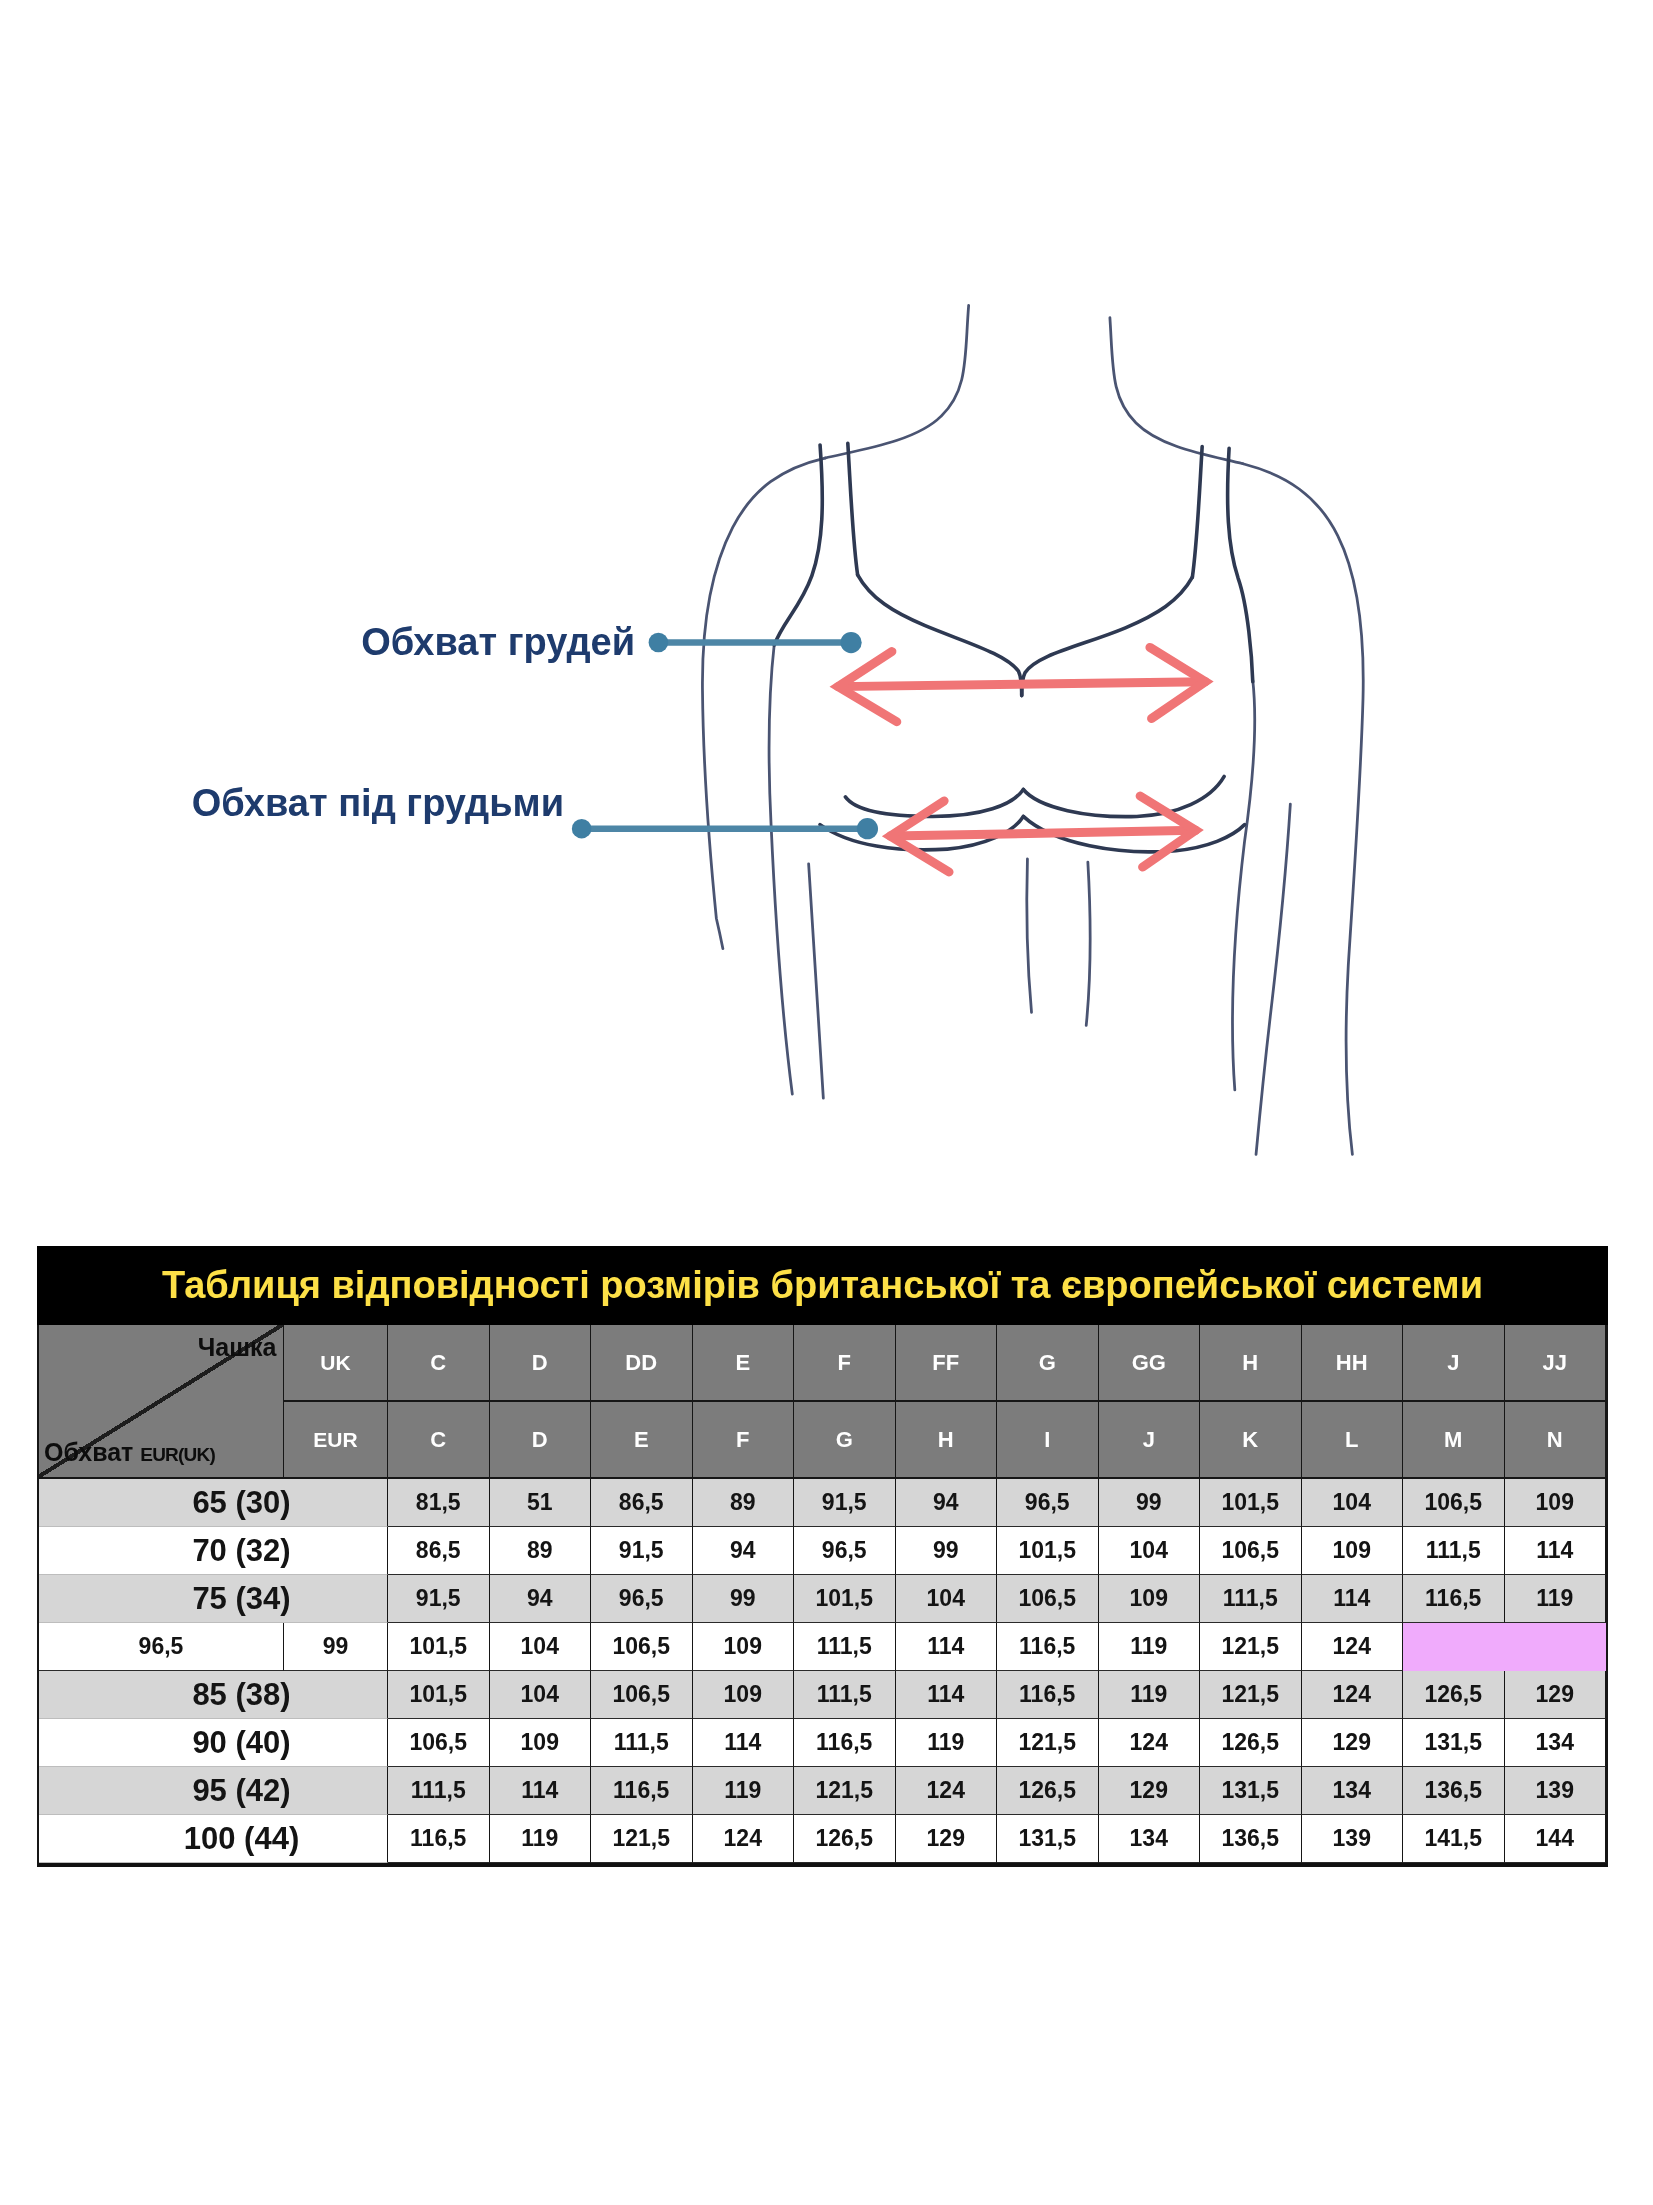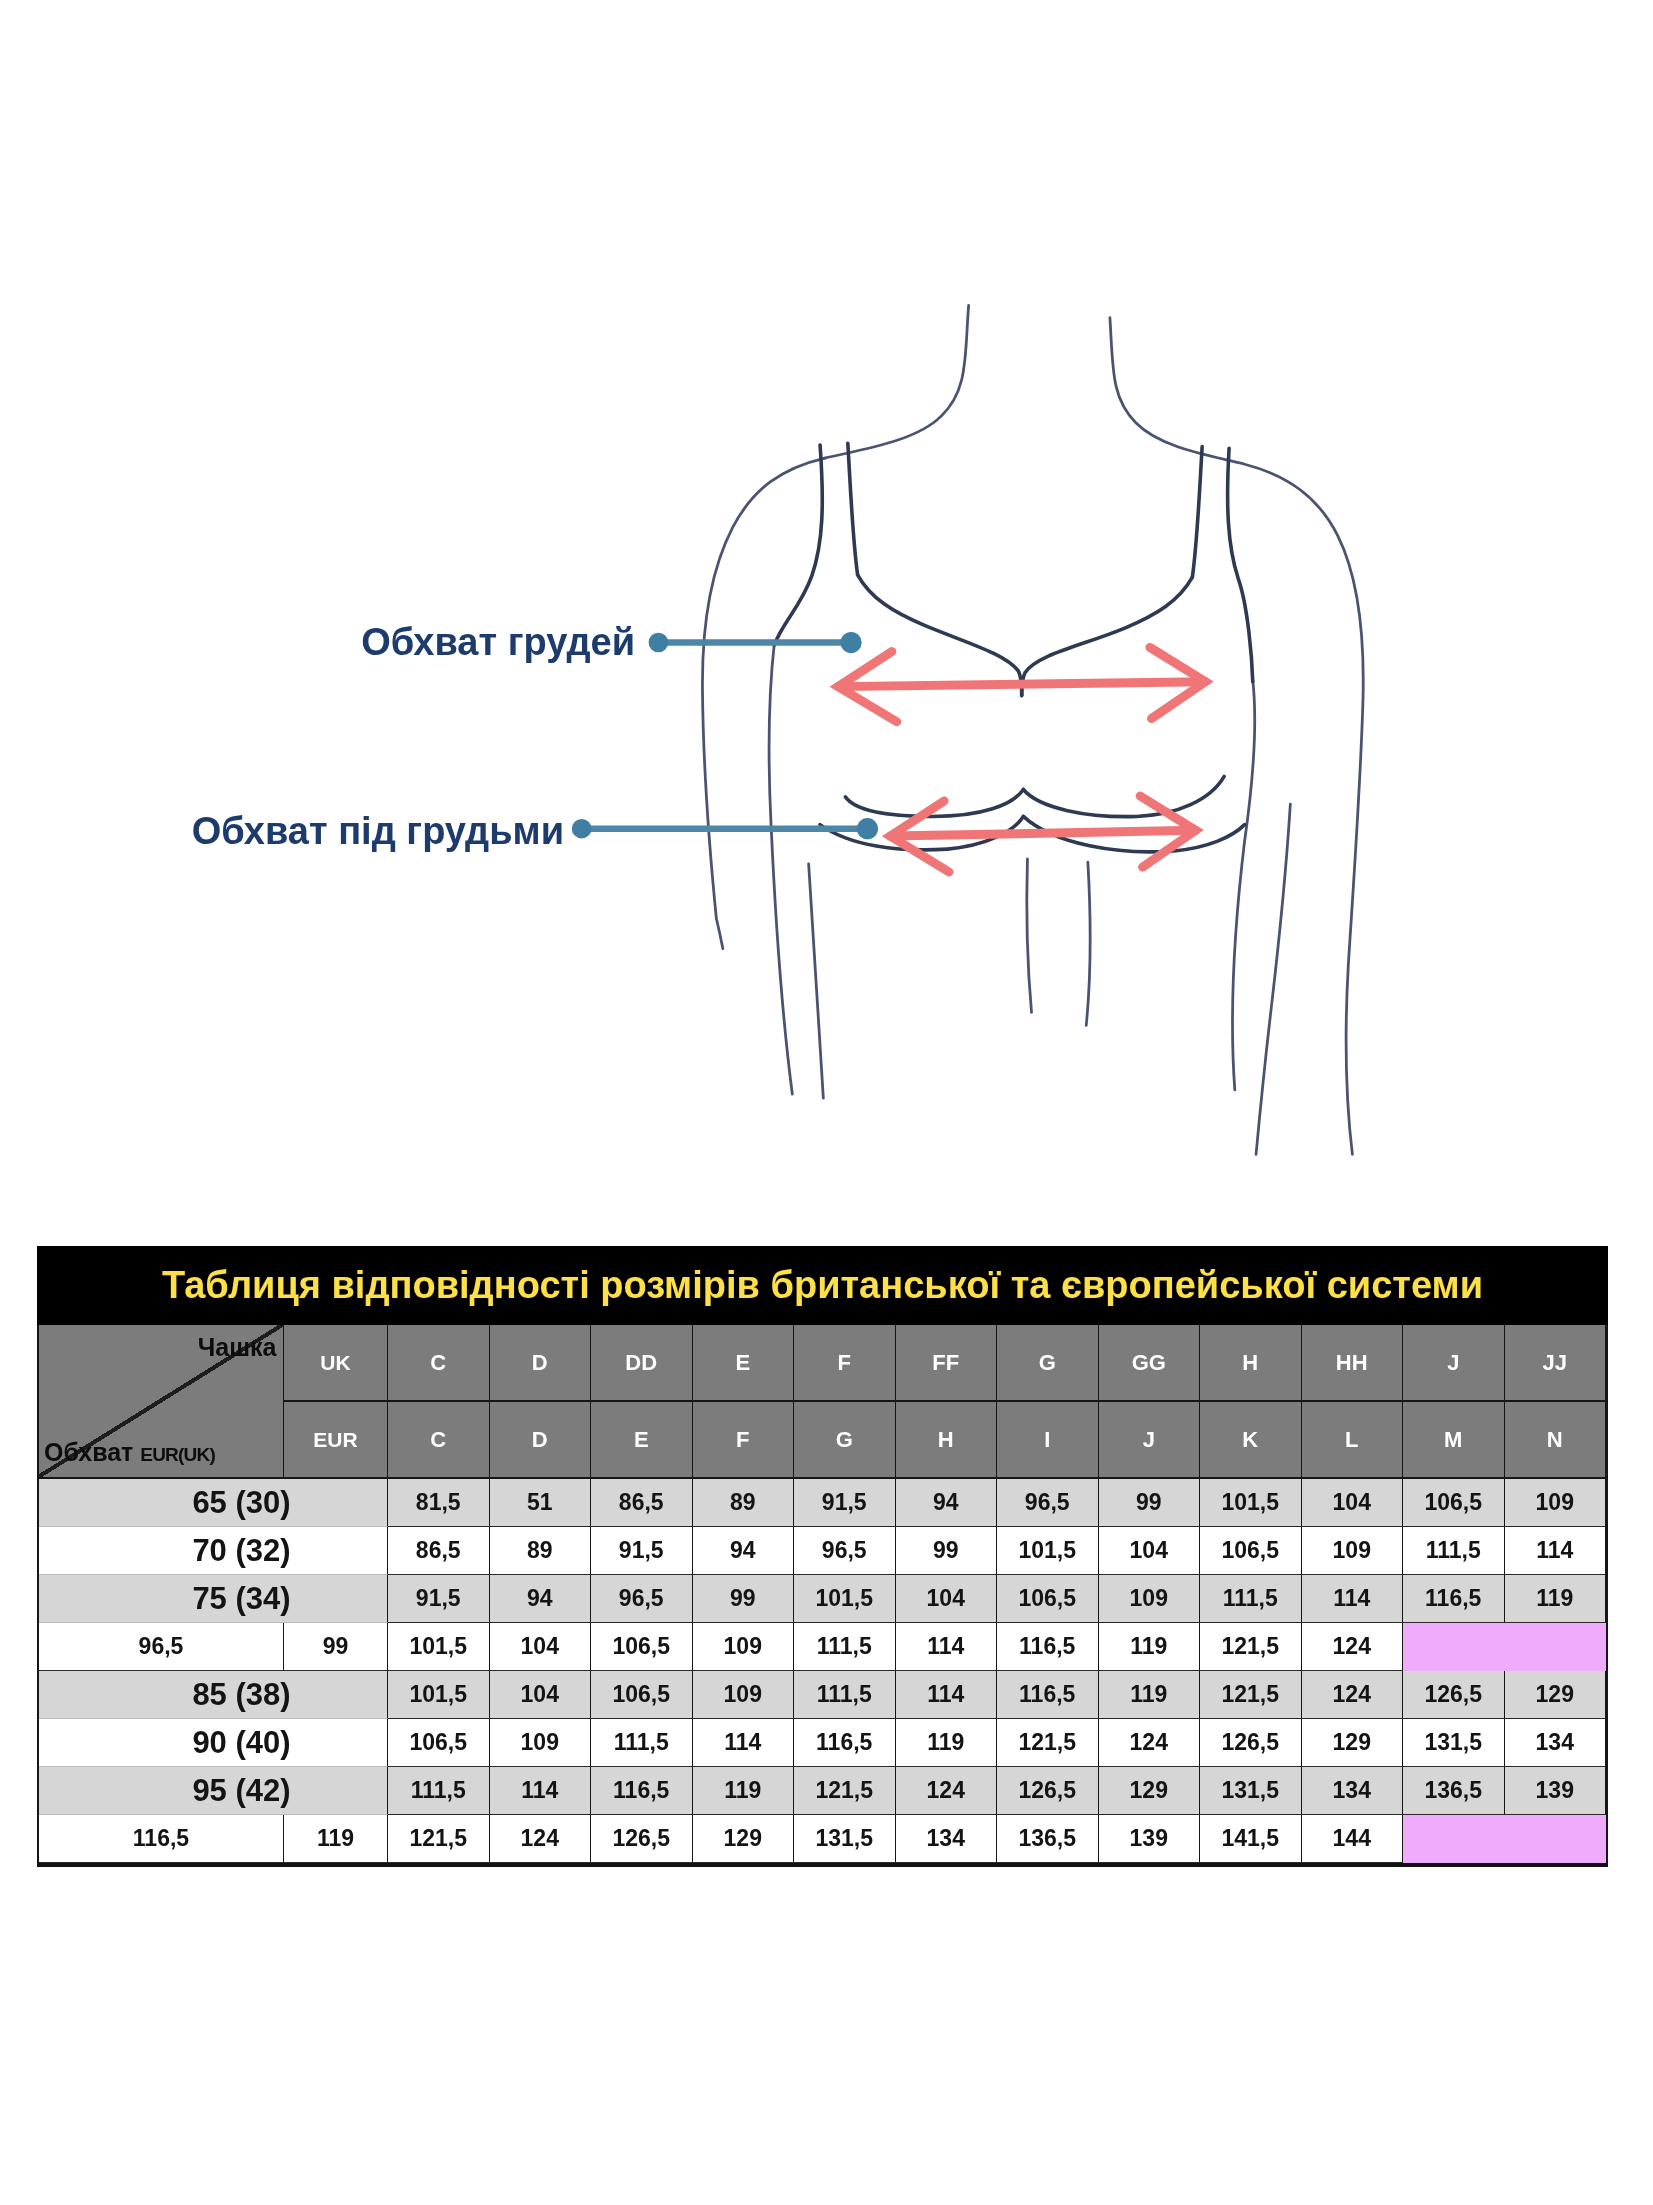--- a/index.html
+++ b/index.html
@@ -8,21 +8,21 @@
     font-family:"Liberation Sans","DejaVu Sans",sans-serif;overflow:hidden;
   }
   
   .figure-svg{position:absolute;left:0;top:0;}
   .measure-label{
     position:absolute;left:0;text-align:right;
     font-weight:bold;font-size:38px;line-height:47px;color:#1e3b6d;
     letter-spacing:0px;white-space:nowrap;
   }
   .bust-label{top:619px;width:635px;}
-  .underbust-label{top:808px;width:564px;}
+  .underbust-label{top:780px;width:564px;}
   
   .size-table{position:absolute;left:37px;top:1246px;width:1571px;}
   .tbl-title{
     box-sizing:border-box;width:1571px;height:79px;background:#000000;
     color:#fde047;font-weight:bold;font-size:38px;line-height:79px;
     text-align:center;white-space:nowrap;
   }
   .tbl-grid{
     box-sizing:border-box;display:grid;width:1571px;
     grid-template-columns:245px 104px repeat(12,1fr);
@@ -243,20 +243,21 @@
         <div class="vcell stripe">116,5</div>
         <div class="vcell stripe">119</div>
         <div class="vcell stripe">121,5</div>
         <div class="vcell stripe">124</div>
         <div class="vcell stripe">126,5</div>
         <div class="vcell stripe">129</div>
         <div class="vcell stripe">131,5</div>
         <div class="vcell stripe">134</div>
         <div class="vcell stripe">136,5</div>
         <div class="vcell stripe">139</div>
+        <div class="bandcell">100 (44)</div>
         <div class="vcell">116,5</div>
         <div class="vcell">119</div>
         <div class="vcell">121,5</div>
         <div class="vcell">124</div>
         <div class="vcell">126,5</div>
         <div class="vcell">129</div>
         <div class="vcell">131,5</div>
         <div class="vcell">134</div>
         <div class="vcell">136,5</div>
         <div class="vcell">139</div>

